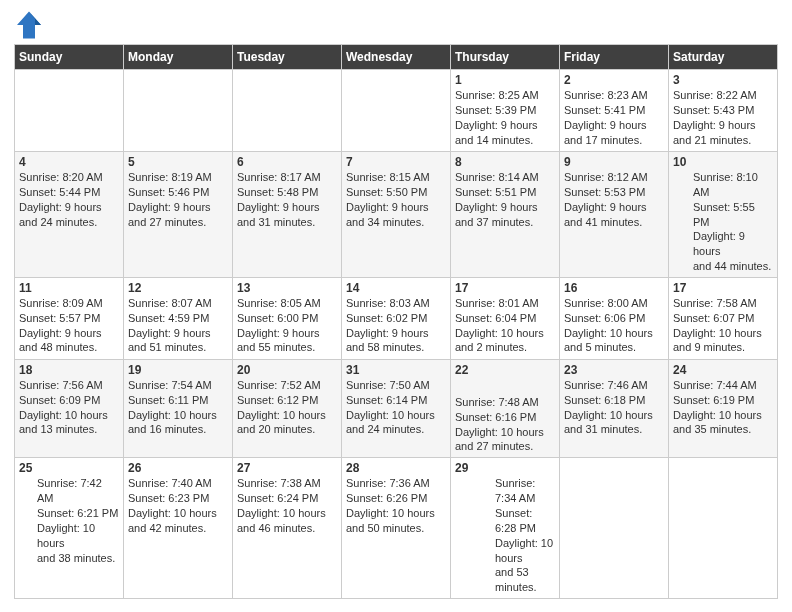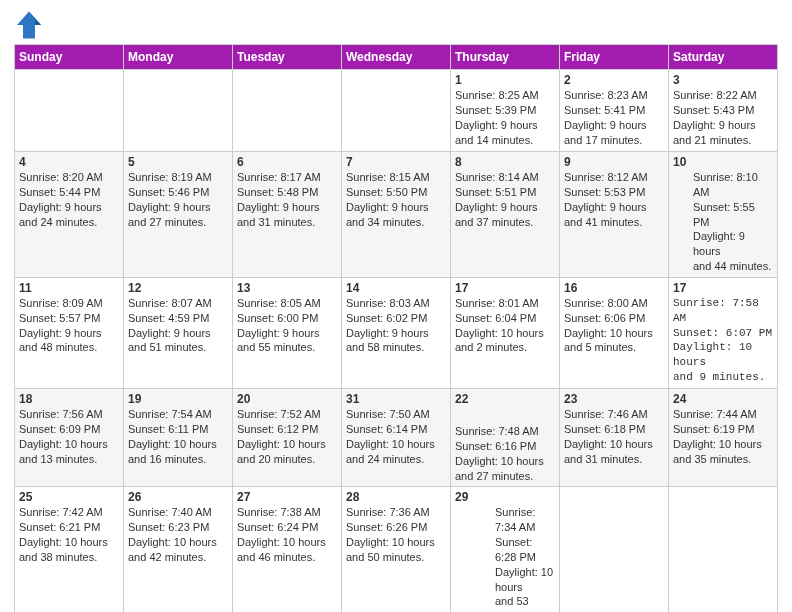--- a/index.html
+++ b/index.html
@@ -49,21 +49,21 @@
     .subtitle {
       font-size: 14px;
       color: #555;
     }
     table {
       width: 100%;
       border-collapse: collapse;
       table-layout: fixed;
     }
     th {
-      background-color: #a21caf;
+      background-color: #404040;
       color: #fff;
       font-size: 12px;
       font-weight: bold;
       padding: 5px 4px;
       text-align: left;
       border: 1px solid #ccc;
     }
     td {
       border: 1px solid #ccc;
       vertical-align: top;
@@ -244,21 +244,21 @@
           </td>
           <td>
             <span class="day-num">16</span>
             <div class="day-info" style="white-space: pre-line;">Sunrise: 8:00 AM
 Sunset: 6:06 PM
 Daylight: 10 hours
 and 5 minutes.</div>
           </td>
           <td>
             <span class="day-num">17</span>
-            <div class="day-info" style="white-space: pre-line; font-family: Liberation Mono, monospace;">Sunrise: 7:58 AM
+            <div class="day-info" style="white-space: pre-line;">Sunrise: 7:58 AM
 Sunset: 6:07 PM
 Daylight: 10 hours
 and 9 minutes.</div>
           </td>
         </tr>
         <tr>
           <td>
             <span class="day-num">18</span>
             <div class="day-info" style="white-space: pre-line;">Sunrise: 7:56 AM
 Sunset: 6:09 PM
@@ -304,21 +304,21 @@
             <span class="day-num">24</span>
             <div class="day-info" style="white-space: pre-line;">Sunrise: 7:44 AM
 Sunset: 6:19 PM
 Daylight: 10 hours
 and 35 minutes.</div>
           </td>
         </tr>
         <tr>
           <td>
             <span class="day-num">25</span>
-            <div class="day-info" style="white-space: pre-line;">Sunrise: 7:42 AM
+            <div class="day-info" style="white-space: pre-line; margin-left: 18px;">Sunrise: 7:42 AM
 Sunset: 6:21 PM
 Daylight: 10 hours
 and 38 minutes.</div>
           </td>
           <td>
             <span class="day-num">26</span>
             <div class="day-info" style="white-space: pre-line;">Sunrise: 7:40 AM
 Sunset: 6:23 PM
 Daylight: 10 hours
 and 42 minutes.</div>

